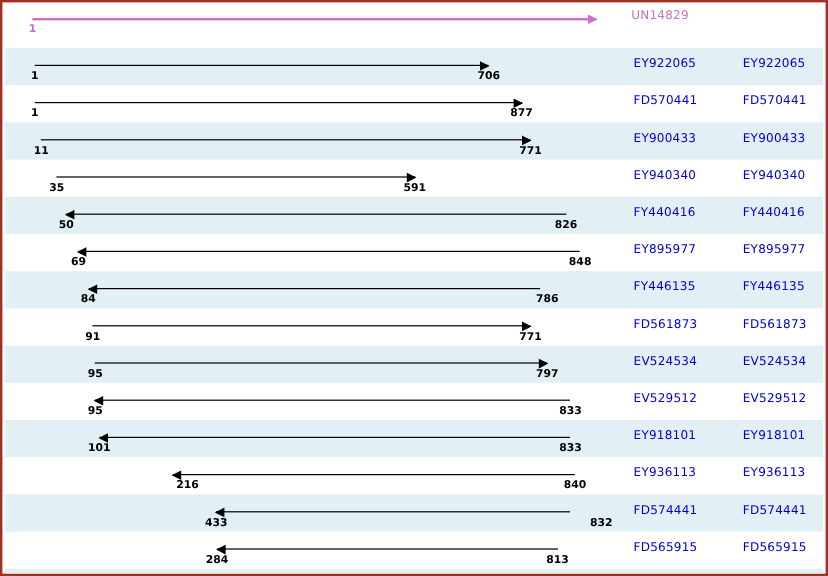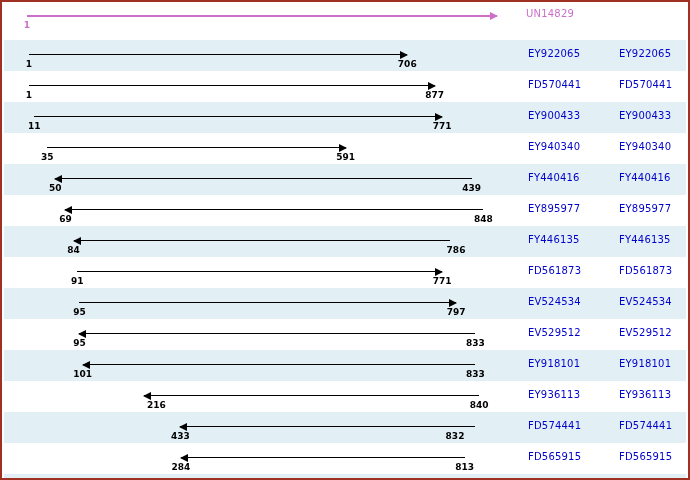--- a/index.html
+++ b/index.html
@@ -169,21 +169,21 @@
         <span class="coord start" style="left: 43.242px;">35</span>
         <span class="coord end" style="left: 341.553px;">591</span>
         <span class="acc col1">EY940340</span>
         <span class="acc col2">EY940340</span>
       </div>
       <div class="align-row shaded" style="top: 162px;">
         <div class="track" style="left: 51.29px; width: 416.347px;">
           <span class="head left"></span>
         </div>
         <span class="coord start" style="left: 51.29px;">50</span>
-        <span class="coord end" style="left: 467.637px;">439</span>
+        <span class="coord end" style="left: 467.637px;">826</span>
         <span class="acc col1">FY440416</span>
         <span class="acc col2">FY440416</span>
       </div>
       <div class="align-row plain" style="top: 193px;">
         <div class="track" style="left: 61.484px; width: 417.957px;">
           <span class="head left"></span>
         </div>
         <span class="coord start" style="left: 61.484px;">69</span>
         <span class="coord end" style="left: 479.441px;">848</span>
         <span class="acc col1">EY895977</span>
@@ -241,21 +241,21 @@
         <span class="coord start" style="left: 140.354px; margin-left: 12px;">216</span>
         <span class="coord end" style="left: 475.148px;">840</span>
         <span class="acc col1">EY936113</span>
         <span class="acc col2">EY936113</span>
       </div>
       <div class="align-row shaded" style="top: 410px;">
         <div class="track" style="left: 176.301px; width: 294.555px;">
           <span class="head left"></span>
         </div>
         <span class="coord start" style="left: 176.301px;">433</span>
-        <span class="coord end" style="left: 451px;">832</span>
+        <span class="coord end" style="left: 497px;">832</span>
         <span class="acc col1">FD574441</span>
         <span class="acc col2">FD574441</span>
       </div>
       <div class="align-row plain" style="top: 441px;">
         <div class="track" style="left: 176.838px; width: 283.824px;">
           <span class="head left"></span>
         </div>
         <span class="coord start" style="left: 176.838px;">284</span>
         <span class="coord end" style="left: 460.662px;">813</span>
         <span class="acc col1">FD565915</span>

